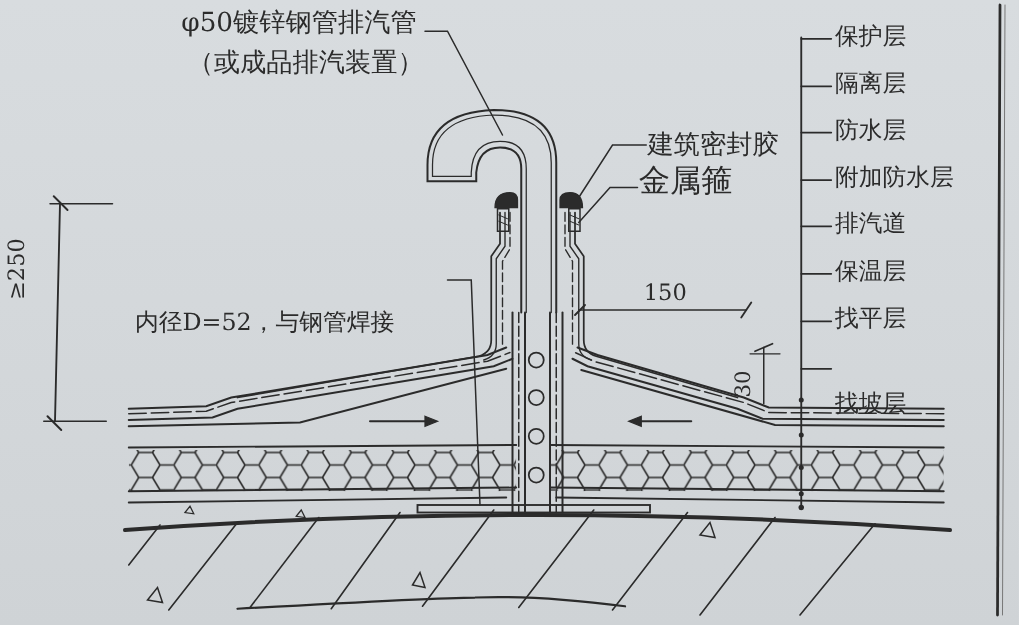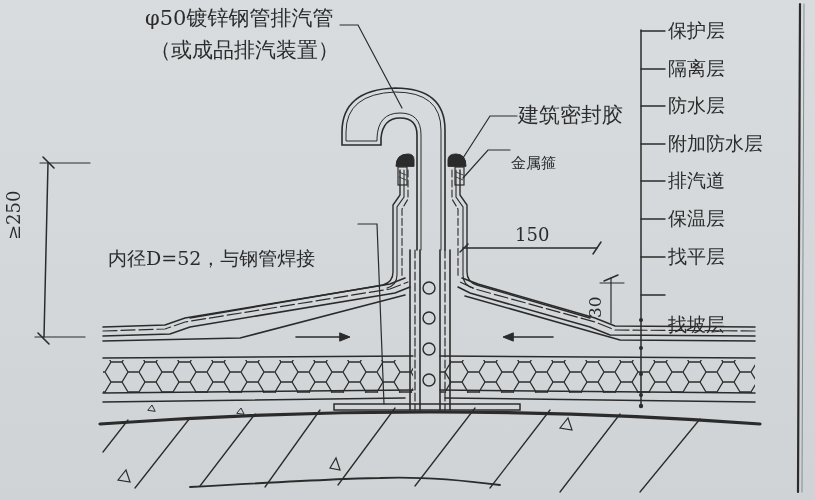--- a/index.html
+++ b/index.html
@@ -1,20 +1,20 @@
 <!DOCTYPE html>
 <html><head>
 <meta charset="utf-8">
 <style>
   html,body{margin:0;padding:0;}
   body{width:815px;height:500px;overflow:hidden;background:#d5d9dc;font-family:"DejaVu Sans","Liberation Sans",sans-serif;}
   .page{position:relative;width:815px;height:500px;background:linear-gradient(180deg,#d8dcdf 0%,#d3d7da 60%,#cfd3d6 100%);padding-left:30px;}
   svg{position:absolute;left:0;top:0;}
   .lbl{position:absolute;color:#2b2b2b;font-family:"DejaVu Serif","Liberation Serif",serif;white-space:nowrap;line-height:1;}
-  .legend-item{position:absolute;left:668px;font-size:19px;color:#2b2b2b;font-family:Liberation Sans, sans-serif;white-space:nowrap;line-height:1;}
+  .legend-item{position:absolute;left:668px;font-size:19px;color:#2b2b2b;font-family:Liberation Mono, monospace;white-space:nowrap;line-height:1;}
 </style>
 </head>
 <body>
 
 <div class="page">
 
   <svg width="815" height="500" viewBox="0 0 815 500">
     <defs>
       <pattern id="hex" width="34" height="20" patternUnits="userSpaceOnUse" x="105" y="362">
         <path d="M0,10 L6,0 L17,0 L23,10 L17,20 L6,20 Z M23,10 L34,10" fill="none" stroke="#2b2b2b" stroke-width="1.3"></path>
@@ -144,21 +144,21 @@
       <circle cx="641" cy="348" r="2" fill="#2b2b2b" stroke="none"></circle>
       <circle cx="641" cy="374" r="2" fill="#2b2b2b" stroke="none"></circle>
       <circle cx="641" cy="395" r="2" fill="#2b2b2b" stroke="none"></circle>
       <circle cx="641" cy="406" r="2.2" fill="#2b2b2b" stroke="none"></circle>
     </g>
   </svg>
 
   <div class="lbl" style="left:145px;top:8px;font-size:21px;">φ50镀锌钢管排汽管</div>
   <div class="lbl" style="left:150px;top:40px;font-size:21px;">（或成品排汽装置）</div>
   <div class="lbl" style="left:518px;top:105px;font-size:21px;">建筑密封胶</div>
-  <div class="lbl" style="left:511px;top:156px;font-size:15px;">金属箍</div>
+  <div class="lbl" style="left:511px;top:132px;font-size:25px;">金属箍</div>
   <div class="lbl" style="left:108px;top:249px;font-size:19px;">内径D=52，与钢管焊接</div>
 
   <div class="lbl" style="left:5px;top:240px;font-size:18px;transform:rotate(-90deg);transform-origin:left top;">≥250</div>
   <div class="lbl" style="left:515px;top:226px;font-size:18px;">150</div>
   <div class="lbl" style="left:587px;top:318px;font-size:17px;transform:rotate(-90deg);transform-origin:left top;">30</div>
 
   <div>
     <div class="legend-item" style="top:21px;">保护层</div>
     <div class="legend-item" style="top:59px;text-align:right;">隔离层</div>
     <div class="legend-item" style="top:96px;">防水层</div>

